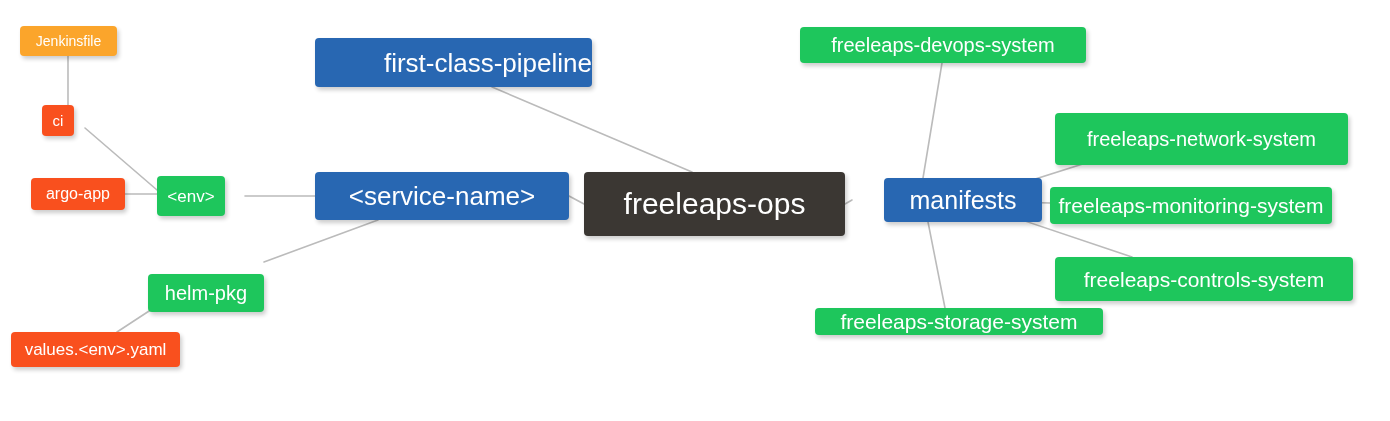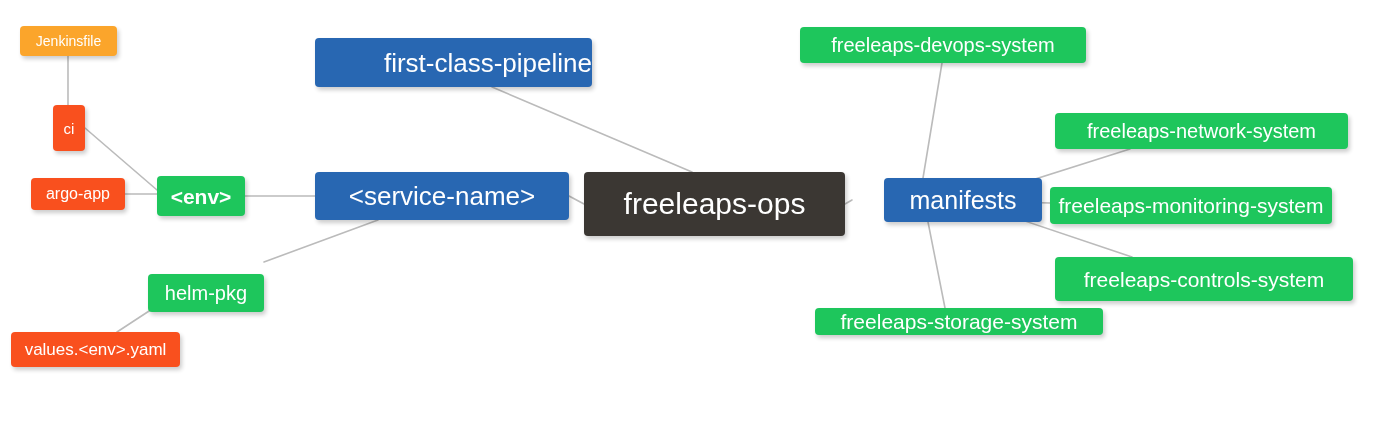--- a/index.html
+++ b/index.html
@@ -71,42 +71,42 @@
       </div>
       <div class="node" style="left: 315px; top: 172px; width: 254px; height: 48px; background: rgb(40, 103, 178); font-size: 26px; color: rgb(255, 255, 255);">
         <span class="node-label">&lt;service-name&gt;</span>
       </div>
       <div class="node" style="left: 315px; top: 38px; width: 277px; height: 49px; background: rgb(40, 103, 178); font-size: 26px; color: rgb(255, 255, 255); justify-content: flex-end;">
         <span class="node-label">first-class-pipeline</span>
       </div>
       <div class="node" style="left: 852px; top: 178px; width: 158px; height: 44px; background: rgb(40, 103, 178); font-size: 25px; color: rgb(255, 255, 255); margin-left: 32px;">
         <span class="node-label">manifests</span>
       </div>
-      <div class="node" style="left: 157px; top: 176px; width: 88px; height: 40px; background: rgb(30, 198, 92); font-size: 21px; color: rgb(255, 255, 255); font-weight: bold;">
+      <div class="node" style="left: 157px; top: 176px; width: 68px; height: 40px; background: rgb(30, 198, 92); font-size: 17px; color: rgb(255, 255, 255);">
         <span class="node-label">&lt;env&gt;</span>
       </div>
       <div class="node" style="left: 148px; top: 258px; width: 116px; height: 38px; background: rgb(30, 198, 92); font-size: 20px; color: rgb(255, 255, 255); margin-top: 16px;">
         <span class="node-label">helm-pkg</span>
       </div>
-      <div class="node" style="left: 53px; top: 105px; width: 32px; height: 46px; background: rgb(249, 80, 30); font-size: 15px; color: rgb(255, 255, 255);">
+      <div class="node" style="left: 42px; top: 105px; width: 32px; height: 31px; background: rgb(249, 80, 30); font-size: 15px; color: rgb(255, 255, 255);">
         <span class="node-label">ci</span>
       </div>
       <div class="node" style="left: 20px; top: 26px; width: 97px; height: 30px; background: rgb(251, 165, 43); font-size: 14px; color: rgb(255, 255, 255);">
         <span class="node-label">Jenkinsfile</span>
       </div>
       <div class="node" style="left: 31px; top: 178px; width: 94px; height: 32px; background: rgb(249, 80, 30); font-size: 16px; color: rgb(255, 255, 255);">
         <span class="node-label">argo-app</span>
       </div>
       <div class="node" style="left: 11px; top: 332px; width: 169px; height: 35px; background: rgb(249, 80, 30); font-size: 17px; color: rgb(255, 255, 255);">
         <span class="node-label">values.&lt;env&gt;.yaml</span>
       </div>
       <div class="node" style="left: 800px; top: 27px; width: 286px; height: 36px; background: rgb(30, 198, 92); font-size: 20px; color: rgb(255, 255, 255);">
         <span class="node-label">freeleaps-devops-system</span>
       </div>
-      <div class="node" style="left: 1055px; top: 113px; width: 293px; height: 36px; background: rgb(30, 198, 92); font-size: 20px; color: rgb(255, 255, 255);">
+      <div class="node" style="left: 1055px; top: 113px; width: 293px; height: 52px; background: rgb(30, 198, 92); font-size: 20px; color: rgb(255, 255, 255);">
         <span class="node-label">freeleaps-network-system</span>
       </div>
       <div class="node" style="left: 1050px; top: 187px; width: 282px; height: 37px; background: rgb(30, 198, 92); font-size: 21px; color: rgb(255, 255, 255);">
         <span class="node-label">freeleaps-monitoring-system</span>
       </div>
       <div class="node" style="left: 1055px; top: 257px; width: 298px; height: 44px; background: rgb(30, 198, 92); font-size: 21px; color: rgb(255, 255, 255);">
         <span class="node-label">freeleaps-controls-system</span>
       </div>
       <div class="node" style="left: 815px; top: 308px; width: 288px; height: 27px; background: rgb(30, 198, 92); font-size: 21px; color: rgb(255, 255, 255);">
         <span class="node-label">freeleaps-storage-system</span>

